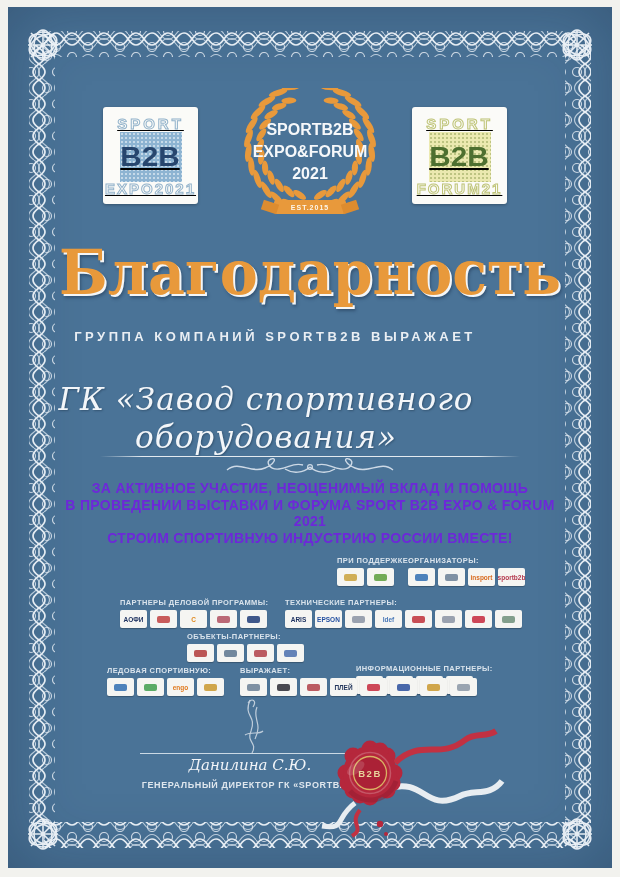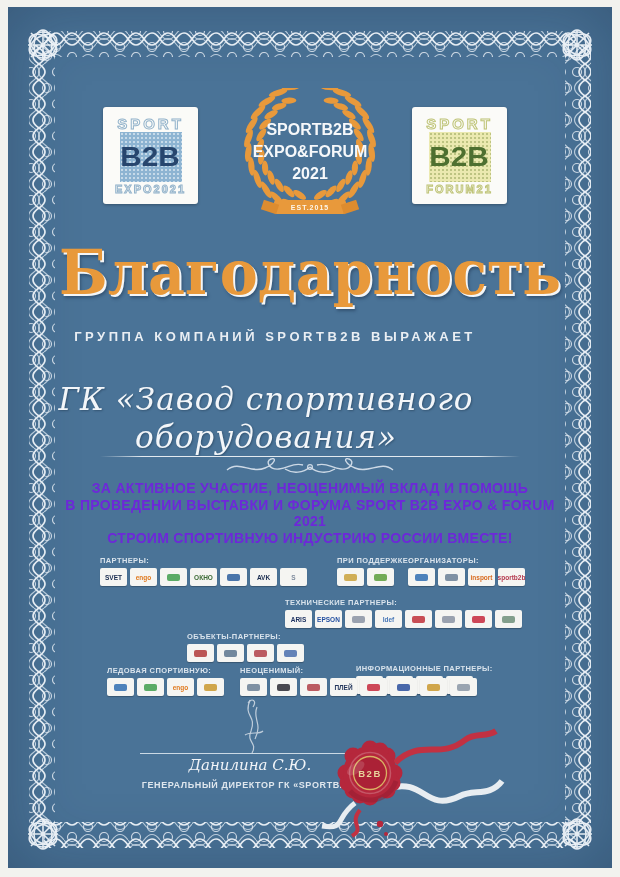--- a/index.html
+++ b/index.html
@@ -5,30 +5,30 @@
   html,body{margin:0;padding:0}
   .page{position:relative;width:620px;height:877px;background:#f2f2ee;overflow:hidden;
         font-family:"Liberation Sans",sans-serif;}
   .cert{position:absolute;left:8px;top:7px;width:604px;height:861px;background:#4a7397;
         box-shadow:inset 0 0 70px rgba(15,35,60,.32);}
   .abs{position:absolute}
 
   
   .logo-card{position:absolute;width:95px;height:97px;background:#fbfbf8;border-radius:3px;
              display:flex;flex-direction:column;align-items:center;justify-content:center;gap:1px;
-             box-shadow:0 1px 3px rgba(0,0,0,.28);}
+             box-shadow:0 1px 3px rgba(0,0,0,.28);text-decoration:underline;}
   .lc-top{font-size:15px;font-weight:bold;letter-spacing:3px;line-height:14px}
   .outlined-blue{color:rgba(255,255,255,.12);-webkit-text-stroke:1px #93b3cb}
   .outlined-green{color:rgba(250,250,220,.12);-webkit-text-stroke:1px #bfc478}
   .lc-square{width:62px;height:50px;display:flex;align-items:center;justify-content:center}
   .sq-blue{background:#8db4d2;background-image:radial-gradient(rgba(255,255,255,.5) .8px,transparent .9px);background-size:4px 4px}
   .sq-yellow{background:#ebe9b0;background-image:radial-gradient(rgba(120,140,60,.4) .8px,transparent .9px);background-size:4px 4px}
   .lc-b2b{font-size:27px;font-weight:bold;transform:scaleX(1.1);line-height:26px}
   .b2b-navy{color:#27466e}.b2b-green{color:#4e7030}
-  .lc-bottom{font-size:11px;font-weight:bold;letter-spacing:2px;line-height:12px}
+  .lc-bottom{font-size:15px;font-weight:bold;letter-spacing:2px;line-height:12px}
 
   
   .main-title{position:absolute;left:0;top:234px;width:620px;text-align:center;
               font-family:"DejaVu Serif",serif;font-weight:bold;font-size:57px;line-height:76px;
               color:#e8993b;transform:scaleY(1.08);
               text-shadow:2px 2px 0 #f3f6f8, 3px 4px 3px rgba(25,45,70,.45);}
   .subtitle{position:absolute;left:0;width:550px;text-align:center;color:#e9eef3;
             font-size:13px;font-weight:bold;letter-spacing:3.5px;line-height:18px}
   .recipient{position:absolute;left:0;width:532px;text-align:center;color:#f3f6f9;
              font-family:"DejaVu Serif",serif;font-style:italic;font-size:31px;line-height:38px;letter-spacing:1px;
@@ -195,46 +195,20 @@
       </g>
     <circle cx="85" cy="9" r="2.4" fill="none" stroke="#dbe4ee" stroke-width="1.2" opacity=".9"></circle>
   </svg>
 
   <div class="body-par">
     <div>ЗА АКТИВНОЕ УЧАСТИЕ, НЕОЦЕНИМЫЙ ВКЛАД И ПОМОЩЬ</div>
     <div>В ПРОВЕДЕНИИ ВЫСТАВКИ И ФОРУМА SPORT B2B EXPO &amp; FORUM 2021</div>
     <div>СТРОИМ СПОРТИВНУЮ ИНДУСТРИЮ РОССИИ ВМЕСТЕ!</div>
   </div>
 
-  <div class="psec" style="left:100px;top:556px">
-    <div class="psec-label">ПАРТНЕРЫ:</div>
-    <div class="chips">
-        <div class="chip">
-          <span class="txt" style="color: rgb(22, 41, 77);">SVET</span>
-        </div>
-        <div class="chip">
-          <span class="txt" style="color: rgb(224, 122, 31);">engo</span>
-        </div>
-        <div class="chip">
-          <span class="mark" style="background: rgb(63, 158, 78);"></span>
-        </div>
-        <div class="chip">
-          <span class="txt" style="color: rgb(60, 107, 53);">ОКНО</span>
-        </div>
-        <div class="chip">
-          <span class="mark" style="background: rgb(43, 94, 158);"></span>
-        </div>
-        <div class="chip">
-          <span class="txt" style="color: rgb(22, 41, 77);">AVK</span>
-        </div>
-        <div class="chip">
-          <span class="txt" style="color: rgb(127, 140, 158);">S</span>
-        </div>
-      </div>
-  </div>
   <div class="psec" style="left:337px;top:556px">
     <div class="psec-label">ПРИ ПОДДЕРЖКЕ:</div>
     <div class="chips">
         <div class="chip">
           <span class="mark" style="background: rgb(201, 161, 59);"></span>
         </div>
         <div class="chip">
           <span class="mark" style="background: rgb(90, 158, 60);"></span>
         </div>
       </div>
@@ -249,20 +223,40 @@
           <span class="mark" style="background: rgb(106, 127, 149);"></span>
         </div>
         <div class="chip">
           <span class="txt" style="color: rgb(216, 106, 31);">insport</span>
         </div>
         <div class="chip">
           <span class="txt" style="color: rgb(180, 58, 78);">sportb2b</span>
         </div>
       </div>
   </div>
+  <div class="psec" style="left:120px;top:598px">
+    <div class="psec-label">ПАРТНЕРЫ ДЕЛОВОЙ ПРОГРАММЫ:</div>
+    <div class="chips">
+        <div class="chip">
+          <span class="txt" style="color: rgb(26, 47, 94);">АОФИ</span>
+        </div>
+        <div class="chip">
+          <span class="mark" style="background: rgb(192, 64, 64);"></span>
+        </div>
+        <div class="chip">
+          <span class="txt" style="color: rgb(224, 138, 32);">C</span>
+        </div>
+        <div class="chip">
+          <span class="mark" style="background: rgb(176, 80, 96);"></span>
+        </div>
+        <div class="chip">
+          <span class="mark" style="background: rgb(31, 60, 120);"></span>
+        </div>
+      </div>
+  </div>
   <div class="psec" style="left:285px;top:598px">
     <div class="psec-label">ТЕХНИЧЕСКИЕ ПАРТНЕРЫ:</div>
     <div class="chips">
         <div class="chip">
           <span class="txt" style="color: rgb(26, 47, 94);">ARIS</span>
         </div>
         <div class="chip">
           <span class="txt" style="color: rgb(36, 80, 160);">EPSON</span>
         </div>
         <div class="chip">
@@ -330,21 +324,21 @@
         </div>
         <div class="chip">
           <span class="txt" style="color: rgb(224, 122, 31);">engo</span>
         </div>
         <div class="chip">
           <span class="mark" style="background: rgb(201, 152, 46);"></span>
         </div>
       </div>
   </div>
   <div class="psec" style="left:240px;top:666px">
-    <div class="psec-label">НЕОЦЕНИМЫЙ:</div>
+    <div class="psec-label">ВЫРАЖАЕТ:</div>
     <div class="chips">
         <div class="chip">
           <span class="mark" style="background: rgb(106, 127, 149);"></span>
         </div>
         <div class="chip">
           <span class="mark" style="background: rgb(42, 42, 52);"></span>
         </div>
         <div class="chip">
           <span class="mark" style="background: rgb(176, 64, 72);"></span>
         </div>

